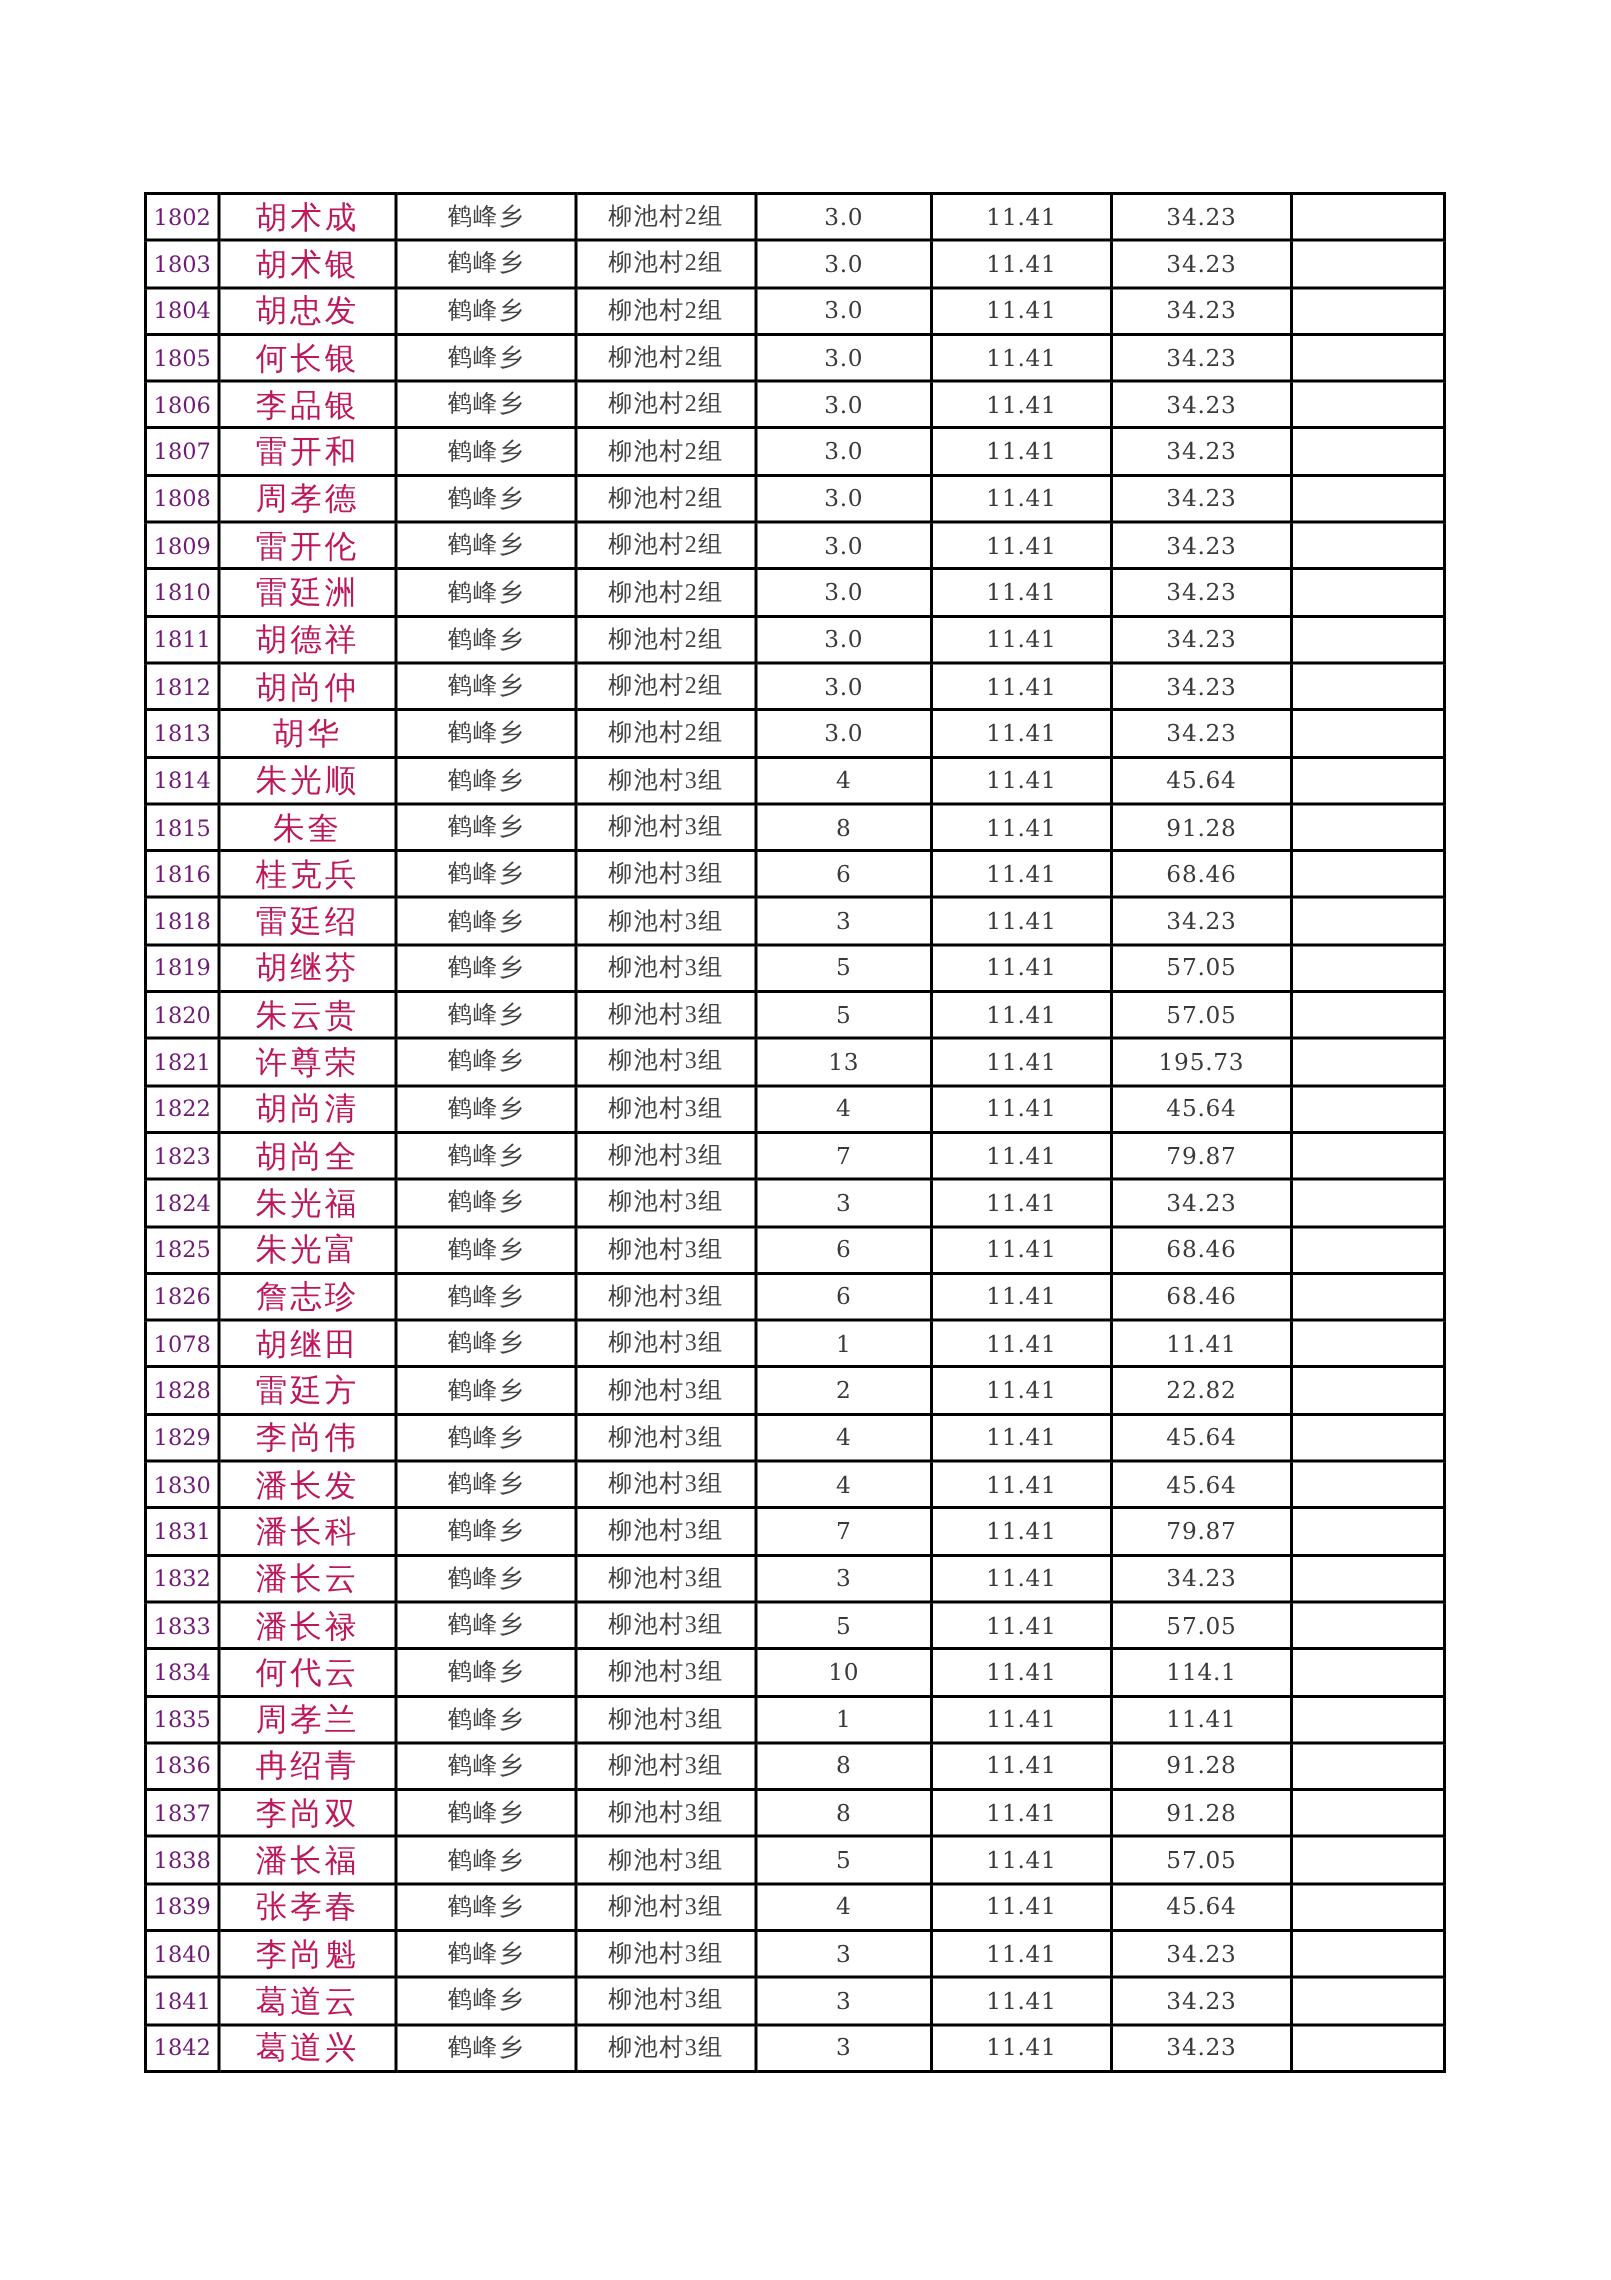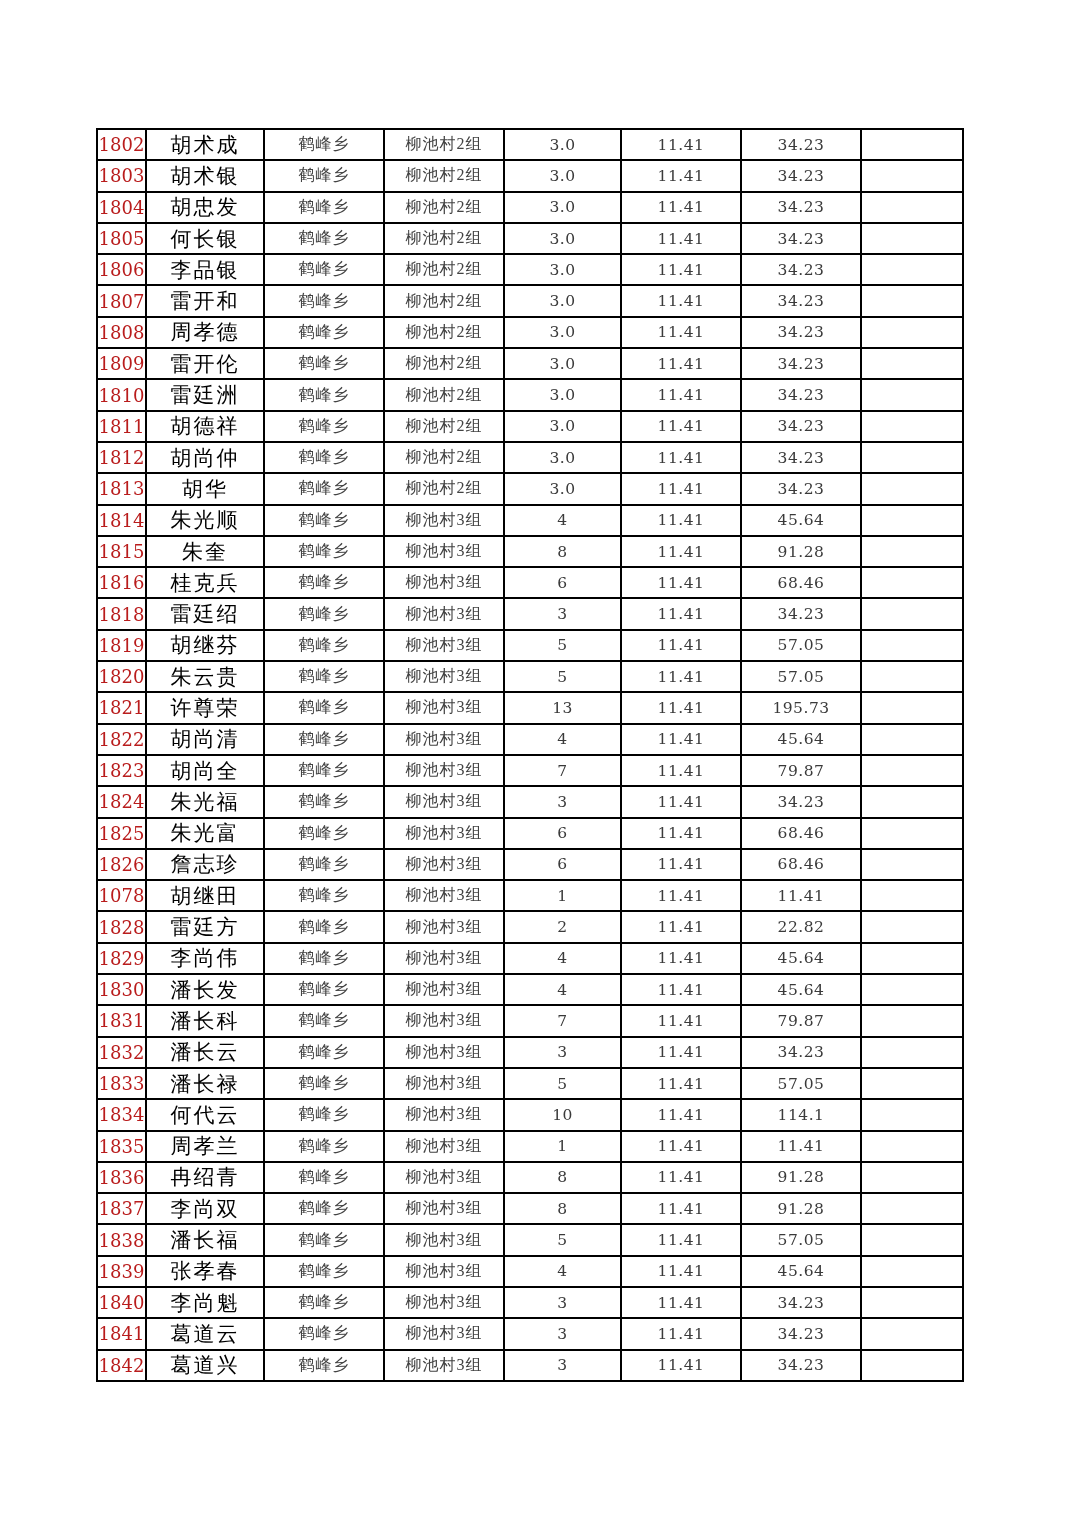--- a/index.html
+++ b/index.html
@@ -26,27 +26,27 @@
   table.roster td {
     border: 2px solid #000000;
     text-align: center;
     vertical-align: middle;
     padding: 0;
     overflow: hidden;
     white-space: nowrap;
   }
   td.c-id {
     font-family: "DejaVu Serif", "Liberation Serif", serif;
-    font-size: 18px;
-    color: #b91c1c;
+    font-size: 15px;
+    color: #701a75;
   }
   td.c-name {
     font-family: Liberation Serif, serif;
     font-size: 21px;
-    color: #000000;
+    color: #be185d;
     letter-spacing: 2px;
   }
   td.c-cjk {
     font-family: "Liberation Serif", "DejaVu Serif", serif;
     font-size: 16px;
     color: #424242;
     letter-spacing: 1px;
   }
   td.c-num {
     font-family: "DejaVu Serif", "Liberation Serif", serif;

